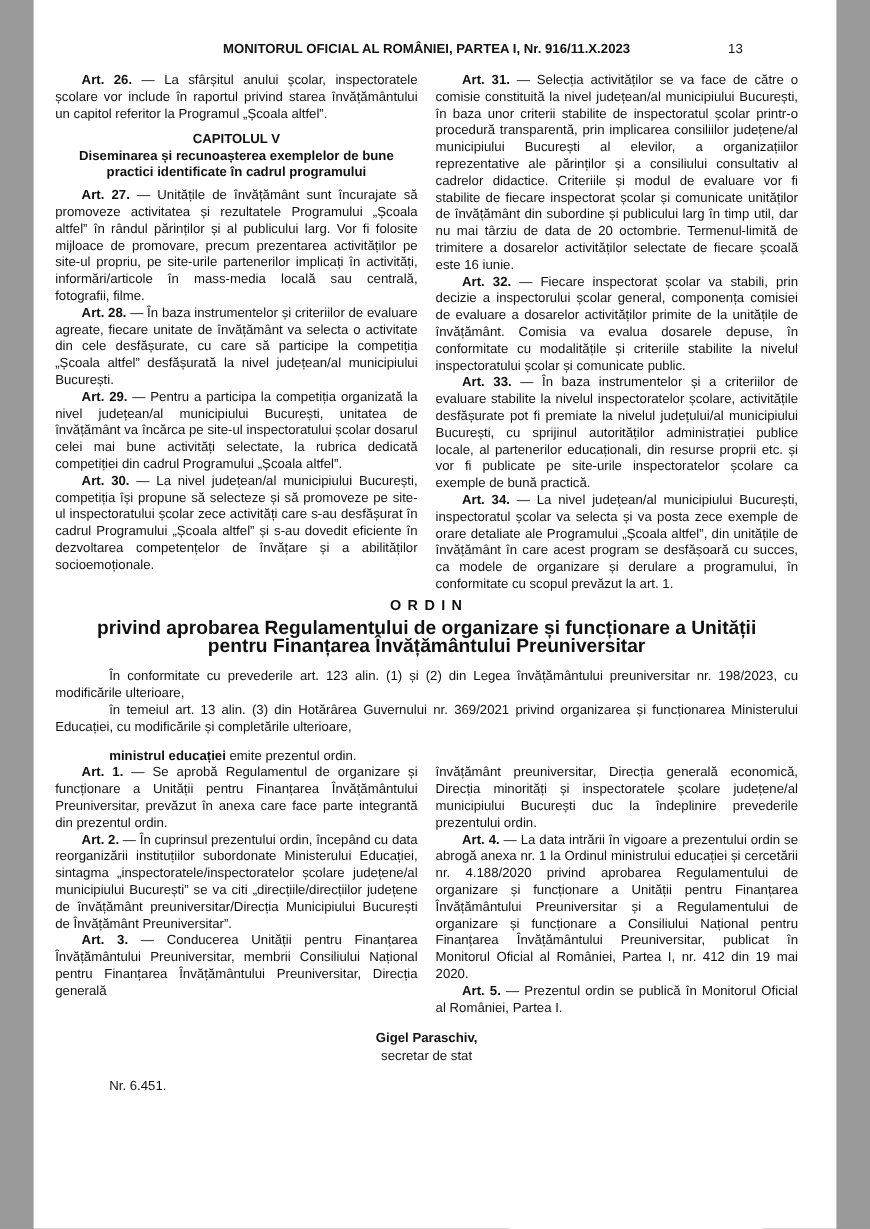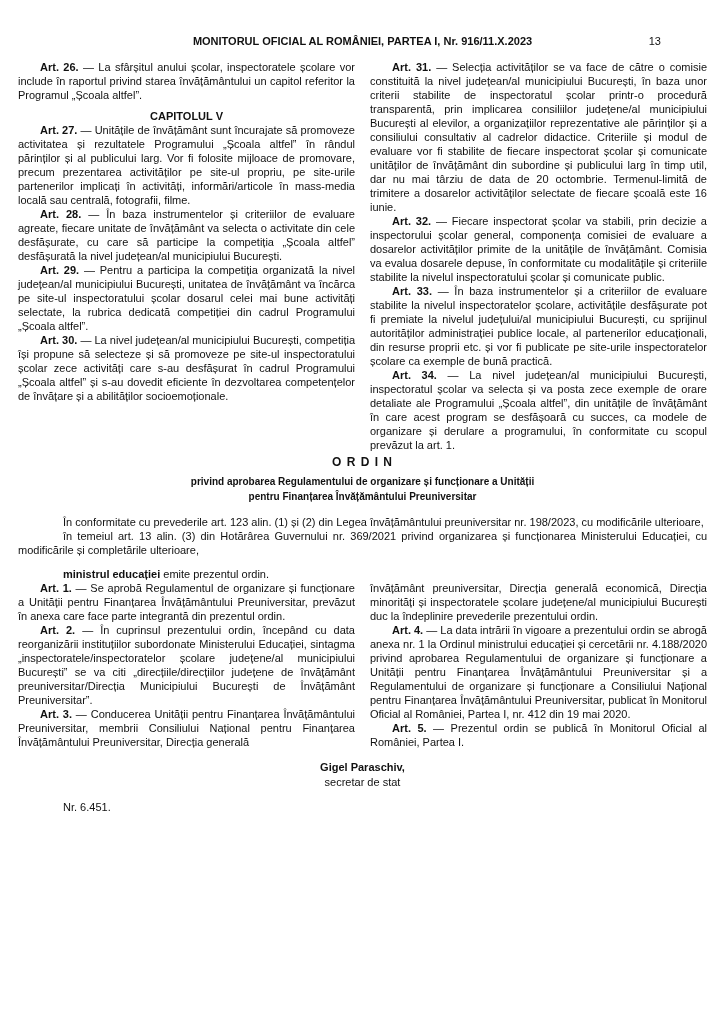--- a/index.html
+++ b/index.html
@@ -1,27 +1,27 @@
 <!DOCTYPE html>
 <html lang="ro"><head>
 <meta charset="utf-8">
 <style>
   html,body { margin:0; padding:0; background:#9a9a9a; }
   .page {
     position: relative;
-    width: 725px;
+    width: 669px;
     height: 1024px;
     margin: 0 auto;
     background: #ffffff;
     color: #111111;
     font-family: "Liberation Sans", sans-serif;
     font-size: 11px;
     line-height: 14px;
     box-sizing: border-box;
-    padding: 34px 18px 0 18px;
+    padding: 34px 32px 0 18px;
     overflow: hidden;
   }
   .page-header {
     position: relative;
     text-align: center;
     font-weight: bold;
     font-size: 11px;
     margin-bottom: 12px;
   }
   .page-number {
@@ -37,21 +37,21 @@
   .col p { margin: 0; }
   p.article { text-align: justify; text-indent: 22px; }
   p.plain { text-align: justify; text-indent: 0; }
   p.chapter { text-align: center; font-weight: bold; text-indent: 0; margin-top: 7px; }
   p.chapter_title { text-align: center; font-weight: bold; text-indent: 0; margin-bottom: 5px; }
   p.preamble { text-align: justify; text-indent: 45px; margin: 0; }
 
   .ministry { margin-top: 24px; font-size: 11px; letter-spacing: 0.3px; }
   .order-title { text-align: center; font-weight: bold; font-size: 12px; margin-top: 3px; letter-spacing: 1px; }
   .order-subtitle {
-    text-align: center; font-weight: bold; font-size: 10px;
+    text-align: center; font-weight: bold; font-size: 16px;
     line-height: 15px; margin-top: 5px; white-space: pre-line;
   }
   .preamble-block { margin-top: 11px; }
   .emite { margin: 10px 0 0 0; text-indent: 45px; }
   .emite b { font-weight: bold; }
   .order-cols { }
   .signature { text-align: center; margin-top: 11px; line-height: 15px; }
   .signature div { margin: 0; }
   .sig-name { font-weight: bold; }
   .footer { margin-top: 10px; margin-left: 45px; line-height: 15px; }
@@ -63,20 +63,21 @@
 
   <div class="page-header">
     <span>MONITORUL OFICIAL AL ROMÂNIEI, PARTEA I, Nr. 916/11.X.2023</span>
     <span class="page-number">13</span>
   </div>
 
   <div class="two-col">
     <div class="col">
         <p class="article"><b>Art. 26.</b> — La sfârșitul anului școlar, inspectoratele școlare vor include în raportul privind starea învățământului un capitol referitor la Programul „Școala altfel”.</p>
         <p class="chapter">CAPITOLUL V</p>
+        <p class="chapter_title">Diseminarea și recunoașterea exemplelor de bune practici identificate în cadrul programului</p>
         <p class="article"><b>Art. 27.</b> — Unitățile de învățământ sunt încurajate să promoveze activitatea și rezultatele Programului „Școala altfel” în rândul părinților și al publicului larg. Vor fi folosite mijloace de promovare, precum prezentarea activităților pe site-ul propriu, pe site-urile partenerilor implicați în activități, informări/articole în mass-media locală sau centrală, fotografii, filme.</p>
         <p class="article"><b>Art. 28.</b> — În baza instrumentelor și criteriilor de evaluare agreate, fiecare unitate de învățământ va selecta o activitate din cele desfășurate, cu care să participe la competiția „Școala altfel” desfășurată la nivel județean/al municipiului București.</p>
         <p class="article"><b>Art. 29.</b> — Pentru a participa la competiția organizată la nivel județean/al municipiului București, unitatea de învățământ va încărca pe site-ul inspectoratului școlar dosarul celei mai bune activități selectate, la rubrica dedicată competiției din cadrul Programului „Școala altfel”.</p>
         <p class="article"><b>Art. 30.</b> — La nivel județean/al municipiului București, competiția își propune să selecteze și să promoveze pe site-ul inspectoratului școlar zece activități care s-au desfășurat în cadrul Programului „Școala altfel” și s-au dovedit eficiente în dezvoltarea competențelor de învățare și a abilităților socioemoționale.</p>
       </div>
     <div class="col">
         <p class="article"><b>Art. 31.</b> — Selecția activităților se va face de către o comisie constituită la nivel județean/al municipiului București, în baza unor criterii stabilite de inspectoratul școlar printr-o procedură transparentă, prin implicarea consiliilor județene/al municipiului București al elevilor, a organizațiilor reprezentative ale părinților și a consiliului consultativ al cadrelor didactice. Criteriile și modul de evaluare vor fi stabilite de fiecare inspectorat școlar și comunicate unităților de învățământ din subordine și publicului larg în timp util, dar nu mai târziu de data de 20 octombrie. Termenul-limită de trimitere a dosarelor activităților selectate de fiecare școală este 16 iunie.</p>
         <p class="article"><b>Art. 32.</b> — Fiecare inspectorat școlar va stabili, prin decizie a inspectorului școlar general, componența comisiei de evaluare a dosarelor activităților primite de la unitățile de învățământ. Comisia va evalua dosarele depuse, în conformitate cu modalitățile și criteriile stabilite la nivelul inspectoratului școlar și comunicate public.</p>
         <p class="article"><b>Art. 33.</b> — În baza instrumentelor și a criteriilor de evaluare stabilite la nivelul inspectoratelor școlare, activitățile desfășurate pot fi premiate la nivelul județului/al municipiului București, cu sprijinul autorităților administrației publice locale, al partenerilor educaționali, din resurse proprii etc. și vor fi publicate pe site-urile inspectoratelor școlare ca exemple de bună practică.</p>
         <p class="article"><b>Art. 34.</b> — La nivel județean/al municipiului București, inspectoratul școlar va selecta și va posta zece exemple de orare detaliate ale Programului „Școala altfel”, din unitățile de învățământ în care acest program se desfășoară cu succes, ca modele de organizare și derulare a programului, în conformitate cu scopul prevăzut la art. 1.</p>

